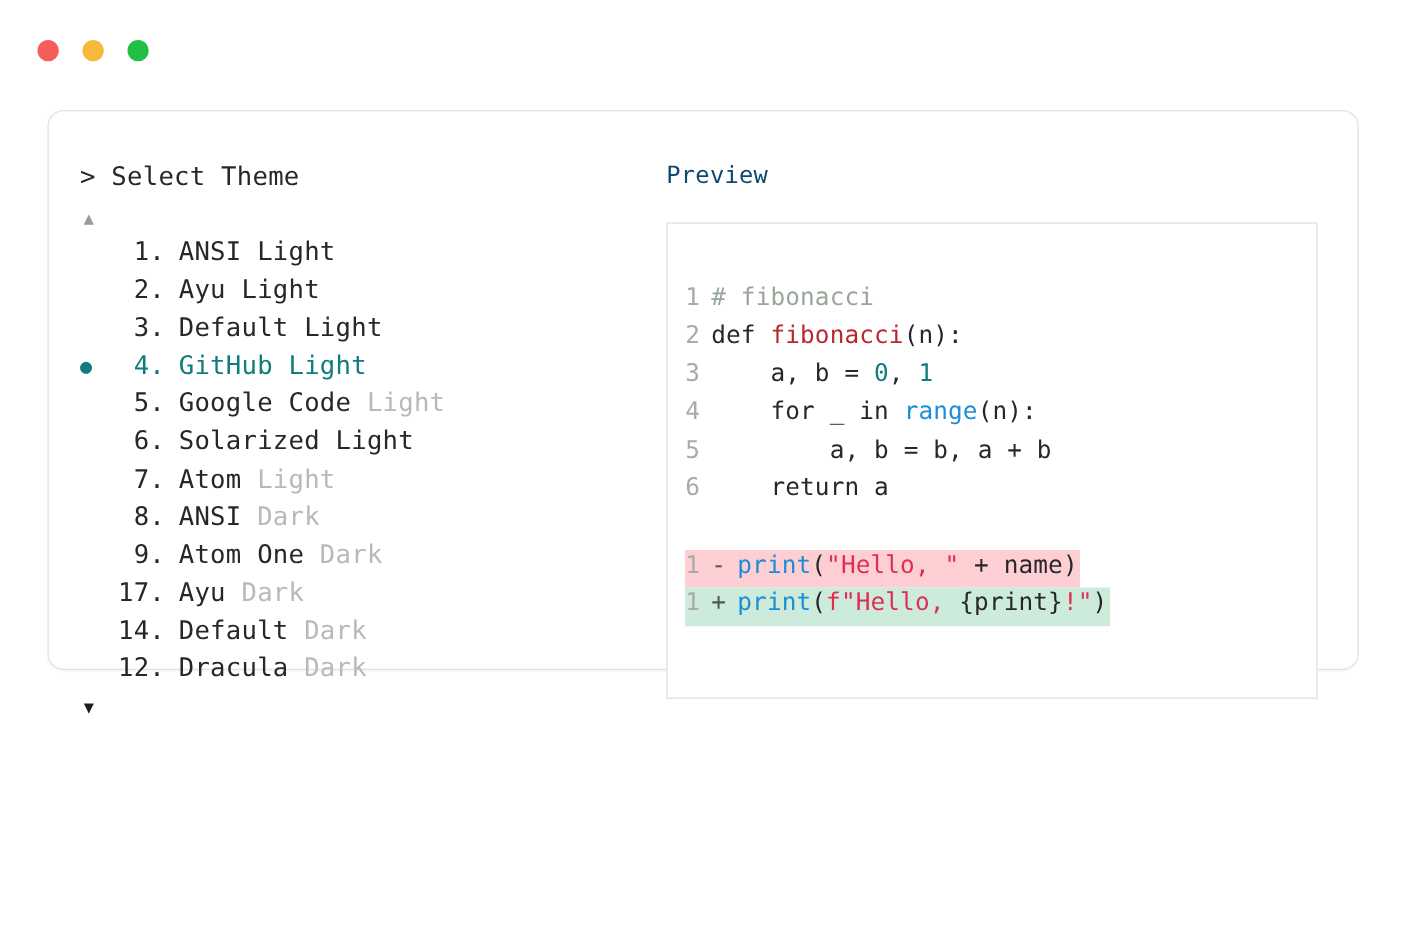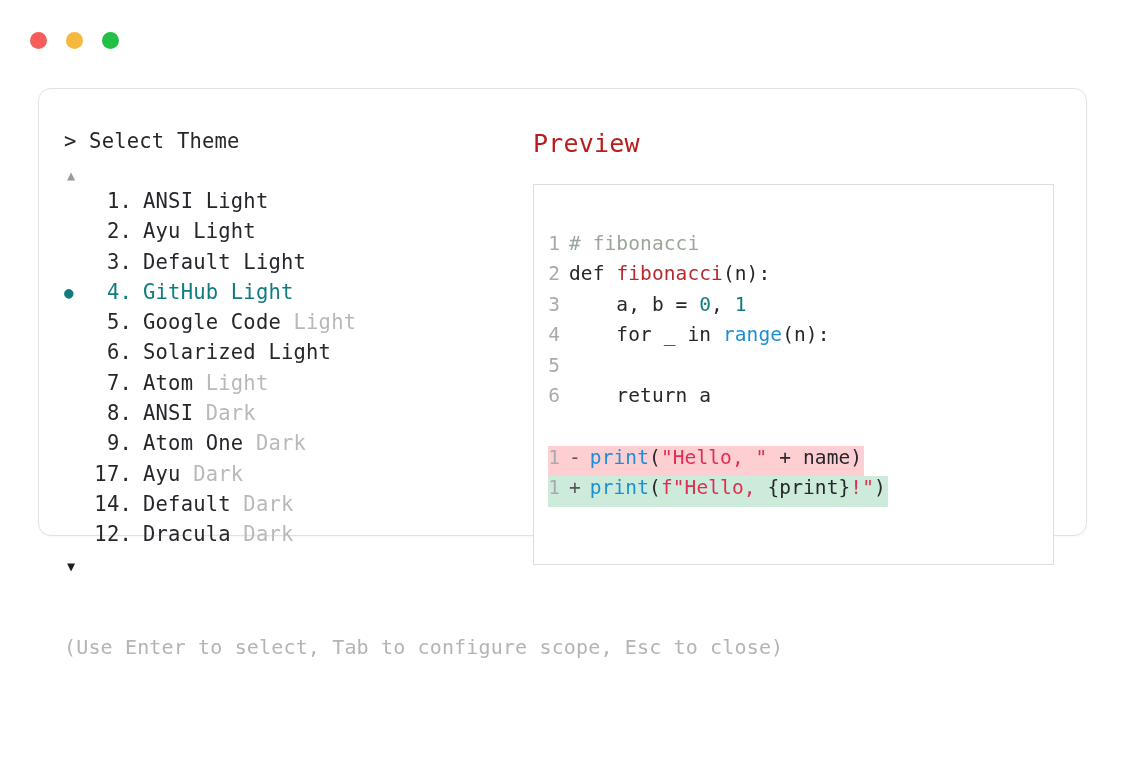--- a/index.html
+++ b/index.html
@@ -121,22 +121,22 @@
   }
 
   
   #right-pane {
     position: absolute;
     left: 494px;
     top: 42px;
     width: 530px;
   }
   #preview-label {
-    font-size: 25px;
-    color: #b91c1c;
+    font-size: 19px;
+    color: #0c4a6e;
     letter-spacing: 0.2px;
     line-height: 1;
   }
   #preview-box {
     margin-top: 28px;
     width: 521px;
     height: 381px;
     box-sizing: border-box;
     border: 1.6px solid #dededf;
     background: #ffffff;
@@ -217,31 +217,30 @@
         <li class="theme-item"><span class="item-bullet"></span><span class="item-index">7.</span><span class="item-name">Atom</span><span class="item-variant variant-muted"> Light</span></li>
         <li class="theme-item"><span class="item-bullet"></span><span class="item-index">8.</span><span class="item-name">ANSI</span><span class="item-variant variant-muted"> Dark</span></li>
         <li class="theme-item"><span class="item-bullet"></span><span class="item-index">9.</span><span class="item-name">Atom One</span><span class="item-variant variant-muted"> Dark</span></li>
         <li class="theme-item"><span class="item-bullet"></span><span class="item-index">17.</span><span class="item-name">Ayu</span><span class="item-variant variant-muted"> Dark</span></li>
         <li class="theme-item"><span class="item-bullet"></span><span class="item-index">14.</span><span class="item-name">Default</span><span class="item-variant variant-muted"> Dark</span></li>
         <li class="theme-item"><span class="item-bullet"></span><span class="item-index">12.</span><span class="item-name">Dracula</span><span class="item-variant variant-muted"> Dark</span></li>
       </ul>
     <div id="scroll-down-arrow" class="scroll-arrow">▼</div>
   </div>
 
-  <div id="hint-text">(Use Enter to select, Tab to configure scope, Esc to close)</div>
 
   <div id="right-pane">
     <div id="preview-label">Preview</div>
     <div id="preview-box">
       <div id="code-block">
           <div class="code-line"><span class="ln">1</span><span class="code-text"><span class="tok-comment"># fibonacci</span></span></div>
           <div class="code-line"><span class="ln">2</span><span class="code-text"><span class="tok-keyword">def </span><span class="tok-func">fibonacci</span><span class="tok-plain">(n):</span></span></div>
           <div class="code-line"><span class="ln">3</span><span class="code-text"><span class="tok-plain">    a, b = </span><span class="tok-number">0</span><span class="tok-plain">, </span><span class="tok-number">1</span></span></div>
           <div class="code-line"><span class="ln">4</span><span class="code-text"><span class="tok-plain">    for _ in </span><span class="tok-builtin">range</span><span class="tok-plain">(n):</span></span></div>
-          <div class="code-line"><span class="ln">5</span></div>
+          <div class="code-line"><span class="ln">5</span><span class="code-text"><span class="tok-plain">        a, b = b, a + b</span></span></div>
           <div class="code-line"><span class="ln">6</span><span class="code-text"><span class="tok-plain">    return a</span></span></div>
         </div>
       <div id="diff-block">
           <div class="diff-line diff-removed"><span class="ln">1</span><span class="diff-marker">-</span><span class="diff-code"><span class="tok-builtin">print</span><span class="tok-plain">(</span><span class="tok-string">"Hello, "</span><span class="tok-plain"> + name)</span></span></div>
           <div class="diff-line diff-added"><span class="ln">1</span><span class="diff-marker">+</span><span class="diff-code"><span class="tok-builtin">print</span><span class="tok-plain">(</span><span class="tok-string">f"Hello, </span><span class="tok-plain">{print}</span><span class="tok-string">!"</span><span class="tok-plain">)</span></span></div>
         </div>
     </div>
   </div>
 
 </div>

